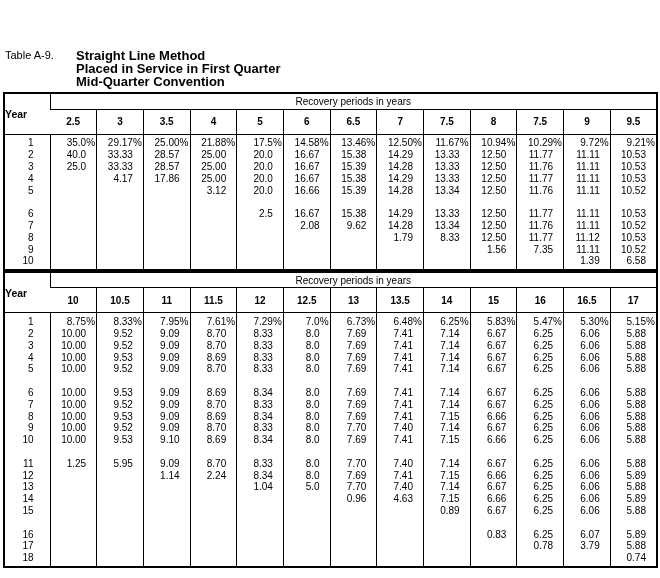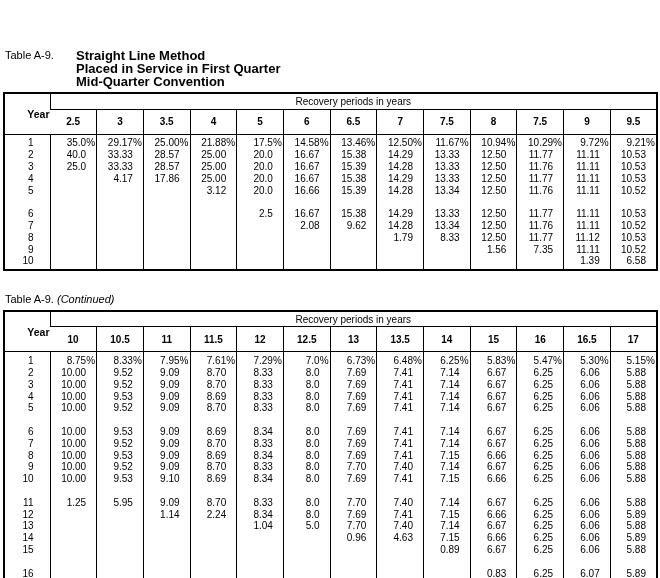--- a/index.html
+++ b/index.html
@@ -11,21 +11,21 @@
   .title-label { font-size:11px; width:71px; line-height:13px; }
   .title-lines { font-size:13px; font-weight:bold; line-height:13px; }
 
   .continued-title { margin:22px 0 4px 2px; font-size:11px; height:13px; }
   .continued-title .ital { font-style:italic; }
 
   table.a9 { border-collapse:collapse; border:2px solid #000; width:655px; table-layout:fixed; }
   table.a9 th, table.a9 td { border-left:1.5px solid #000; }
   table.a9 th:first-child, table.a9 td:first-child { border-left:none; }
 
-  th.year-th { font-weight:bold; font-size:10.5px; text-align:right; vertical-align:middle;
+  th.year-th { font-weight:bold; font-size:10.5px; text-align:left; vertical-align:middle;
                border-bottom:1.5px solid #000; }
   th.group-th { font-weight:normal; font-size:10px; text-align:center; height:16px;
                 vertical-align:middle; border-bottom:1.5px solid #000; }
   th.col-th { font-weight:bold; font-size:10px; height:25px; text-align:center;
               vertical-align:middle; border-bottom:1.5px solid #000; }
 
   td { font-size:10px; height:11.8px; line-height:11px; text-align:right;
        padding:0 2px 0 0; white-space:nowrap; overflow:hidden; }
   td.year-td { padding-right:16px; }
   td .unit { display:inline-block; width:8px; text-align:left; }
@@ -289,24 +289,20 @@
           <td></td>
           <td></td>
           <td></td>
           <td></td>
           <td></td>
           <td></td>
         </tr>
       </tbody>
     </table>
 
-  <div class="continued-title">
-    <span>Table A-9.</span>
-    <span class="ital">(Continued)</span>
-  </div>
 
   <table class="a9" id="table-continued">
       <colgroup>
         <col style="width: 46px;">
         <col>
         <col>
         <col>
         <col>
         <col>
         <col>

